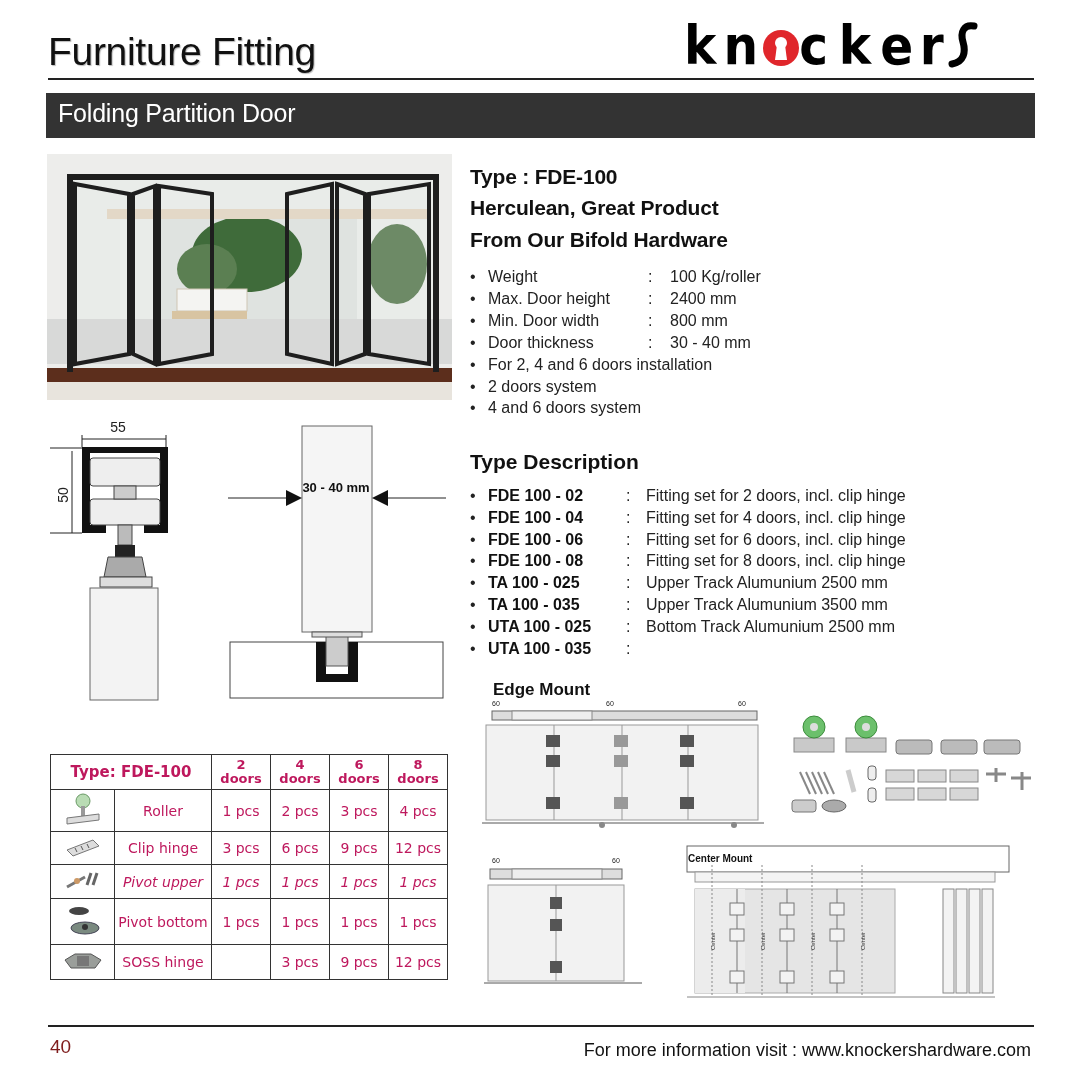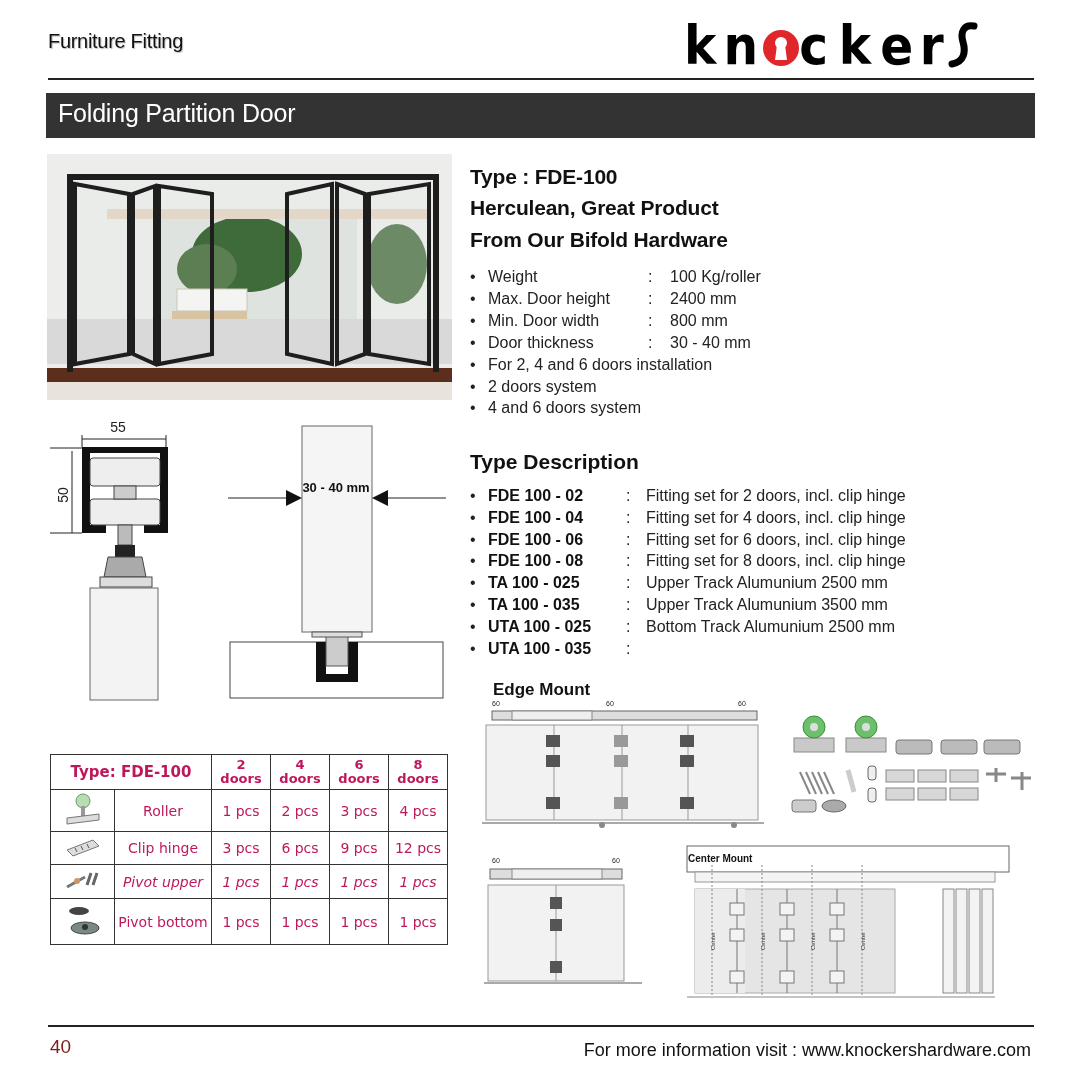--- a/index.html
+++ b/index.html
@@ -2,21 +2,21 @@
 <html><head>
 <meta charset="utf-8">
 <style>
   * { box-sizing: border-box; margin: 0; padding: 0; }
   html, body { width: 1080px; height: 1080px; background: #ffffff; overflow: hidden; }
   body { position: relative; font-family: "Liberation Sans", sans-serif; color: #111; }
 
   .abs { position: absolute; }
 
   
-  .hdr-title { left: 48px; top: 30px; font-size: 20px; color: #111; letter-spacing: -0.3px; text-shadow: 1px 1px 1px #bbb; }
+  .hdr-title { left: 48px; top: 30px; font-size: 39px; color: #111; letter-spacing: -0.3px; text-shadow: 1px 1px 1px #bbb; }
   .logo { left: 684px; top: 18px; width: 300px; height: 52px; display: flex; align-items: center; gap: 0; }
   .hdr-rule { left: 48px; top: 78px; width: 986px; height: 2px; background: #222; }
   .banner { left: 46px; top: 93px; width: 989px; height: 45px; background: #333333; }
   .banner-text { left: 58px; top: 99px; font-size: 25px; color: #fff; letter-spacing: -0.2px; }
 
   
   .photo { left: 47px; top: 154px; width: 405px; height: 246px; background: linear-gradient(#eaeaea 0%, #f4f4f2 60%, #c7c7c7 80%, #6b3a24 86%, #5b2f1c 92%, #ece8e2 95%); overflow: hidden; }
 
   
   .spec-h { left: 470px; font-size: 21px; font-weight: bold; color: #111; letter-spacing: -0.2px; }
@@ -368,20 +368,33 @@
         <ellipse cx="22" cy="26" rx="14" ry="6" fill="#7a8a80" stroke="#445"></ellipse>
         <circle cx="22" cy="25" r="3" fill="#333"></circle>
       </svg>
     </td>
     <td class="name-cell">Pivot bottom</td>
     <td>1 pcs</td>
     <td>1 pcs</td>
     <td>1 pcs</td>
     <td>1 pcs</td>
   </tr>
+  <tr style="height:35px;">
+    <td class="icon-cell">
+      <svg width="44" height="26" viewBox="0 0 44 26">
+        <path d="M4 12 L14 6 L30 6 L40 12 L34 20 L10 20 Z" fill="#9a9e9a" stroke="#555"></path>
+        <rect x="16" y="8" width="12" height="10" fill="#777"></rect>
+      </svg>
+    </td>
+    <td class="name-cell">SOSS hinge</td>
+    <td></td>
+    <td>3 pcs</td>
+    <td>9 pcs</td>
+    <td>12 pcs</td>
+  </tr>
 </tbody>
   </table>
 
 <div class="abs" style="left:484px; top:855px; width:160px; height:145px;">
   <svg width="160" height="145" viewBox="0 0 160 145">
     <g font-family="Liberation Sans, sans-serif" font-size="7" fill="#222">
       <text x="8" y="8">60</text>
       <text x="128" y="8">60</text>
       <text x="128" y="118">60</text>
     </g>

